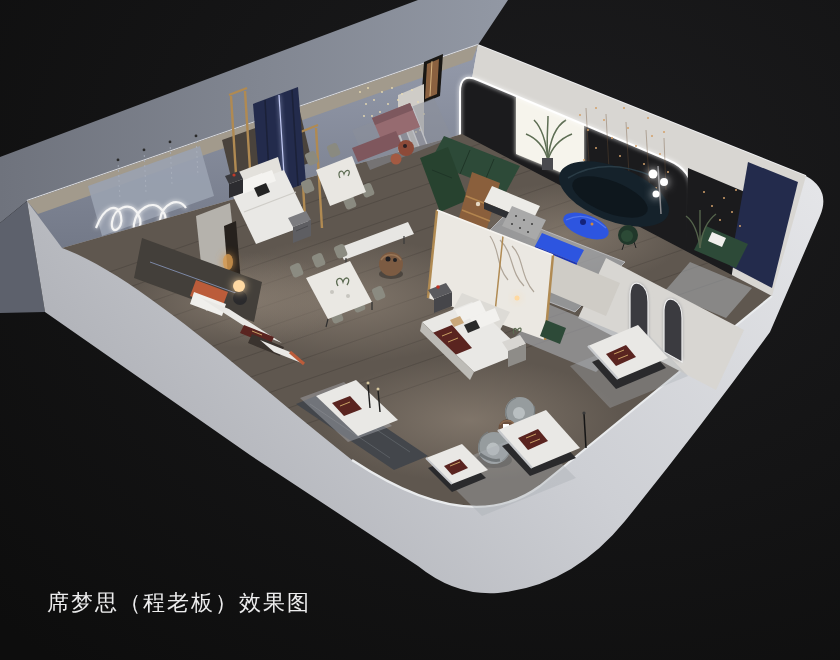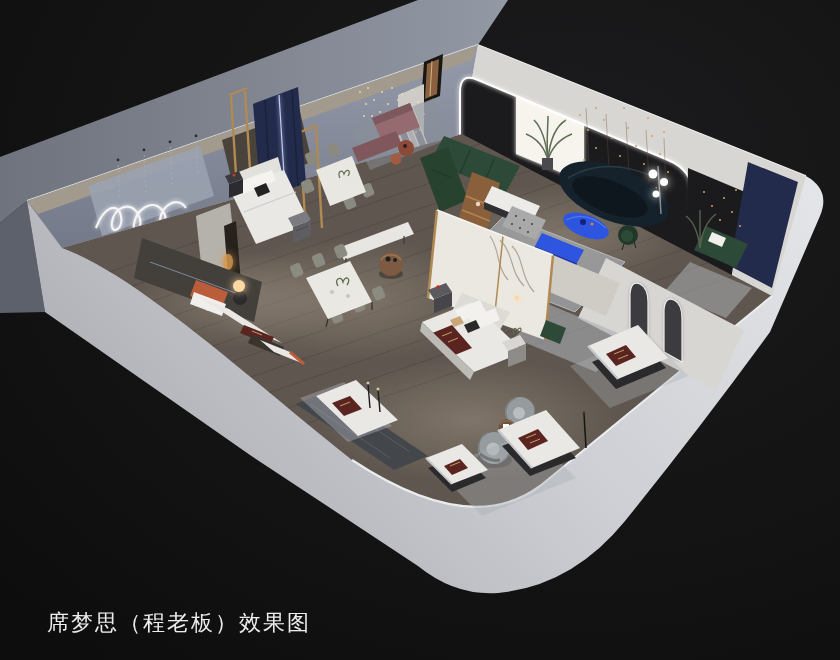--- a/index.html
+++ b/index.html
@@ -1,20 +1,20 @@
 <!DOCTYPE html>
 <html style="--background: #131313; --caption_text: #ededee; --exterior_band: #848994; --interior_wall: #8a90a1; --wall_trim_beige: #a29a8c; --floor_wood: #5f574f; --rug: #aaaeb4; --arch_wall: #d8d6d2; --feature_wall: #1b1b1d; --navy_panel: #232b4c; --window_light: #f6f4ec; --led_white: #ffffff; --sofa_green: #2d4a38; --sofa_navy_teal: #15222b; --accent_blue: #2d55e0; --accent_blue_deep: #1b34b4; --runner_maroon: #5a2420; --brass_gold: #b08a52; --marble_white: #ebe8e2; --mattress_white: #e9e8e5; --terracotta: #bb5c3a; --mauve: #966b70; --chair_olive: #8a8a80; --chair_gray: #969c9e; --wood_walnut: #8a5f3c; --string_light_amber: #d3a06a; --lamp_warm_glow: #ffd9a2; --base_dark: #2a2a2c;"><head>
 <meta charset="utf-8">
 <style>
   html,body{margin:0;padding:0;background:#000;}
   .stage{position:relative;width:840px;height:660px;overflow:hidden;
          font-family:"Liberation Sans","DejaVu Sans",sans-serif;}
   .stage svg{position:absolute;left:0;top:0;}
   .caption{position:absolute;left:47px;top:588px;font-size:22px;font-weight:500;
-           letter-spacing:2px;color:var(--caption_text,#ededed);margin-top:20px;} .cBeige{fill:var(--wall_trim_beige)}
+           letter-spacing:2px;color:var(--caption_text,#ededed);} .cBeige{fill:var(--wall_trim_beige)}
   .cFloor{fill:var(--floor_wood)} .cRug{fill:var(--rug)}
   .cArchWall{fill:var(--arch_wall)} .cDark{fill:var(--feature_wall)}
   .cNavy{fill:var(--navy_panel)} .cWin{fill:var(--window_light)}
   .cGreen{fill:var(--sofa_green)} .cTeal{fill:var(--sofa_navy_teal)}
   .cBlue{fill:var(--accent_blue)} .cBlueD{fill:var(--accent_blue_deep)}
   .cMaroon{fill:var(--runner_maroon)} .cMarble{fill:var(--marble_white)}
   .cMatt{fill:var(--mattress_white)} .cTerra{fill:var(--terracotta)}
   .cMauve{fill:var(--mauve)}
   .cGray{fill:var(--chair_gray)} .cWood{fill:var(--wood_walnut)}
   .cBase{fill:var(--base_dark)}

